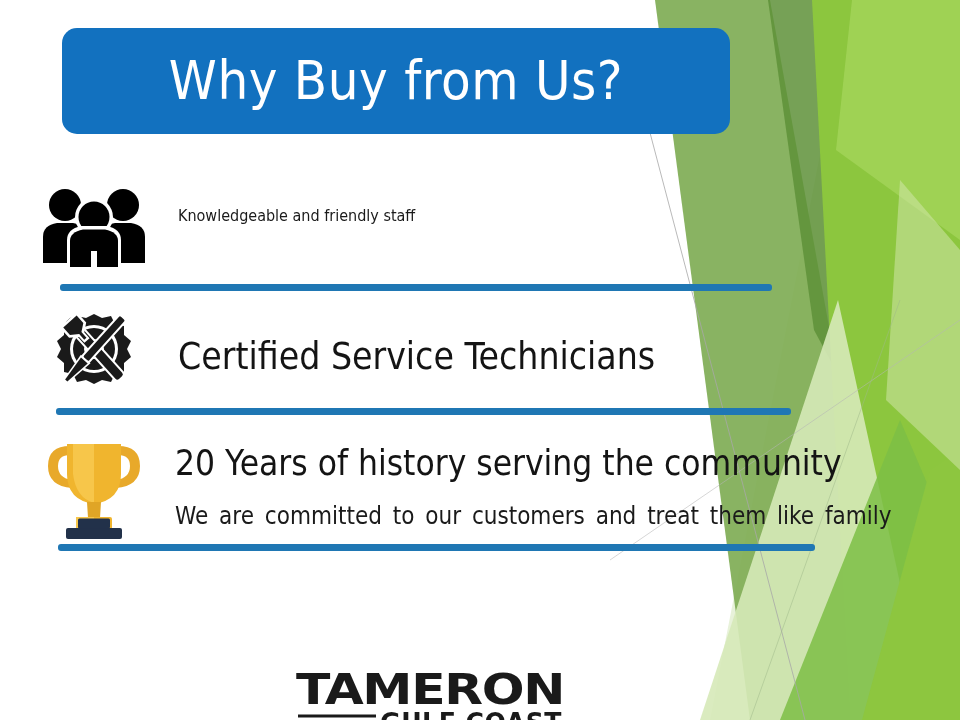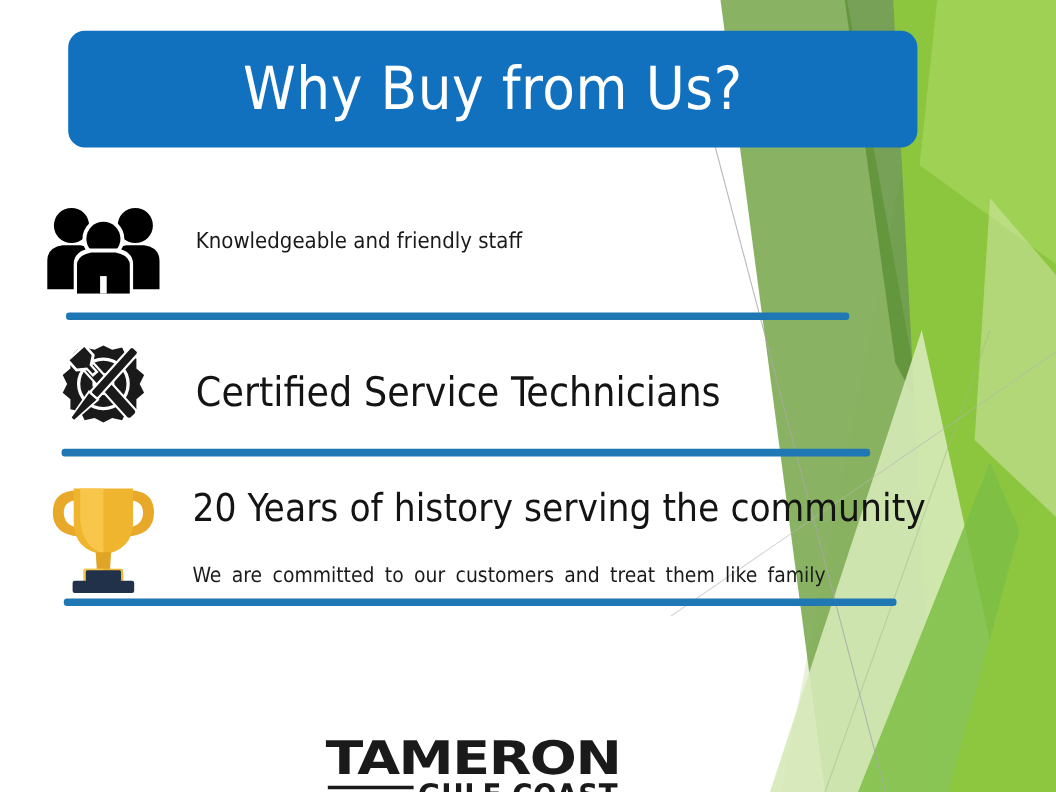--- a/index.html
+++ b/index.html
@@ -28,21 +28,21 @@
     width: 360px;
     height: 720px;
     pointer-events: none;
   }
 
   
   #title-banner {
     position: absolute;
     left: 62px;
     top: 28px;
-    width: 772px;
+    width: 668px;
     height: 106px;
     background: #1271BF;
     border-radius: 15px;
     display: flex;
     align-items: center;
     justify-content: center;
   }
   #title-banner .title-text {
     color: #ffffff;
     font-size: 54px;
@@ -82,33 +82,33 @@
     white-space: nowrap;
     line-height: 1;
     margin: 0;
   }
 
   
   #row-sales   { top: 185px; }
   #row-sales .feature-icon   { width: 108px; height: 82px; }
   #row-sales .feature-text   { left: 138px; top: 6px; }
   #row-sales .feature-heading{ font-size: 37px; }
-  #row-sales .feature-sub    { font-size: 20px; margin-top: 17px; }
+  #row-sales .feature-sub    { font-size: 16px; margin-top: 17px; }
 
   #row-service { top: 308px; }
   #row-service .feature-icon   { width: 108px; height: 86px; }
   #row-service .feature-text   { left: 138px; top: 6px; }
   #row-service .feature-heading{ font-size: 37px; margin-top: 24px; }
   #row-service .feature-sub    { font-size: 24px; margin-top: 17px; }
 
   #row-history { top: 432px; }
   #row-history .feature-icon   { width: 108px; height: 108px; }
   #row-history .feature-text   { left: 135px; top: 14px; }
   #row-history .feature-heading{ font-size: 35px; }
-  #row-history .feature-sub    { font-size: 19px; margin-top: 33px; word-spacing: 4px; }
+  #row-history .feature-sub    { font-size: 24px; margin-top: 23px; word-spacing: 4px; }
 
   
   .divider {
     position: absolute;
     height: 7px;
     background: #1F77B4;
     border-radius: 3px;
   }
   #divider-1 { left: 60px; top: 284px; width: 712px; }
   #divider-2 { left: 56px; top: 408px; width: 735px; }

